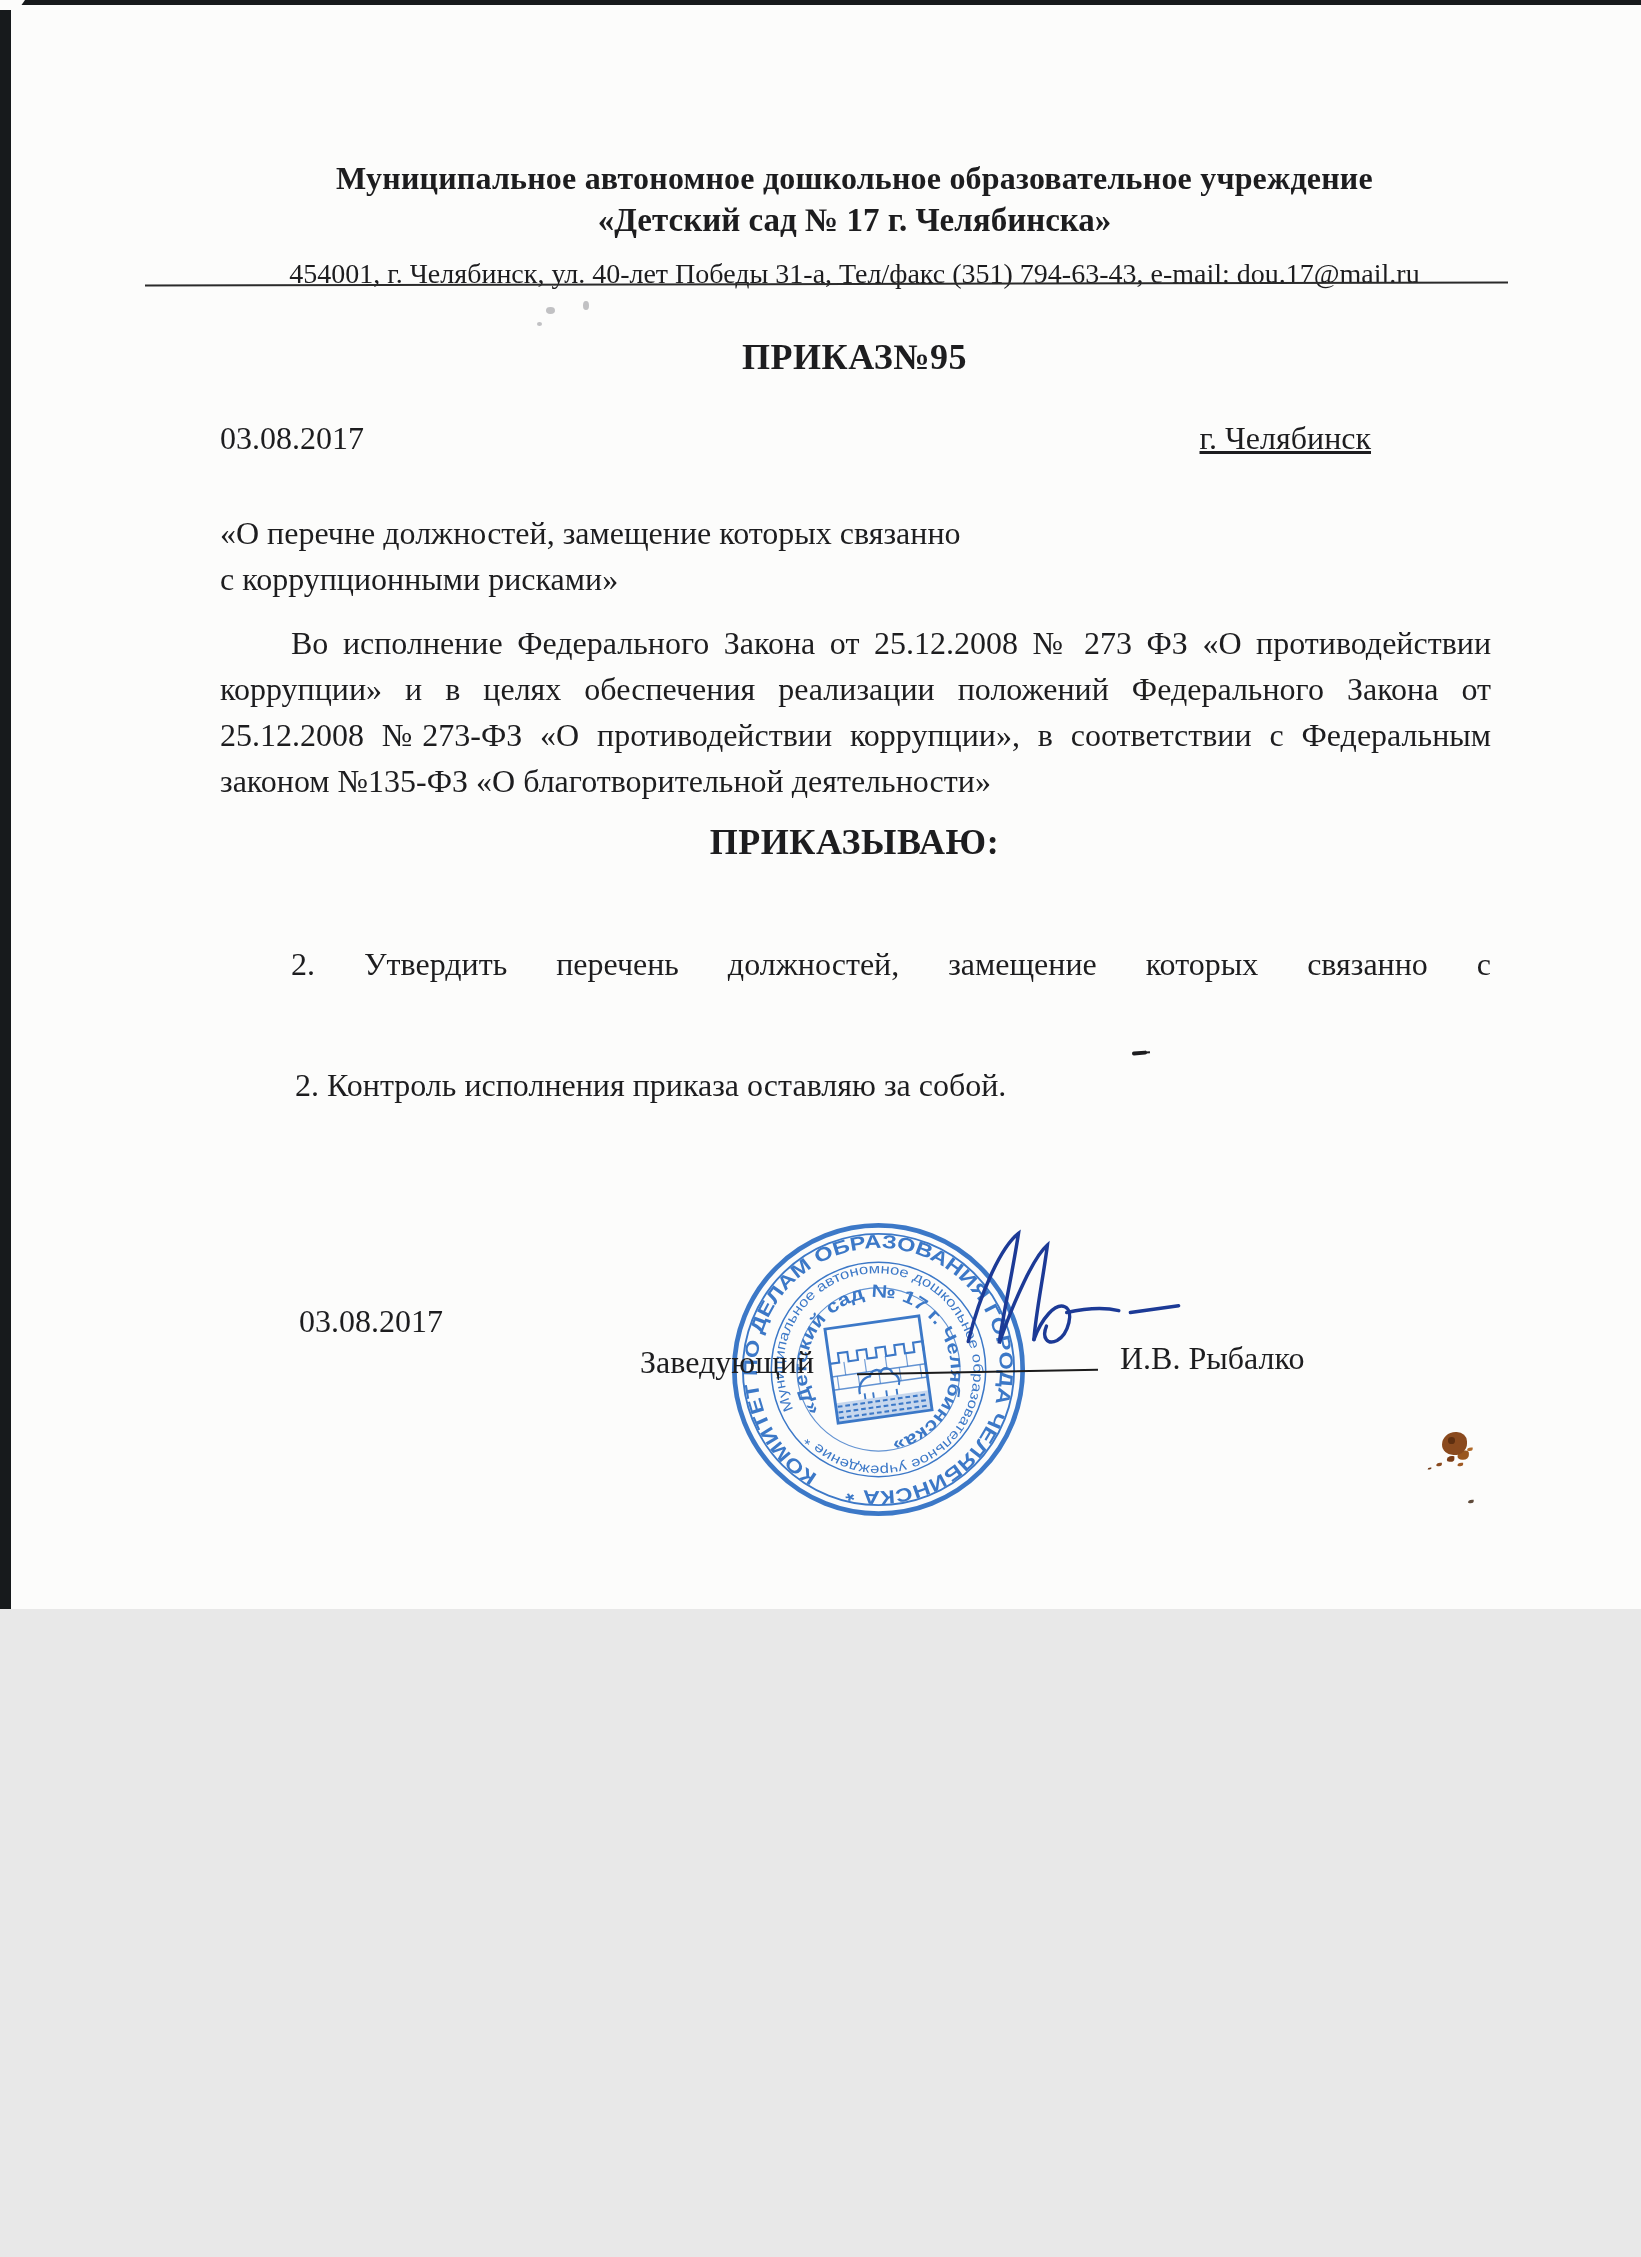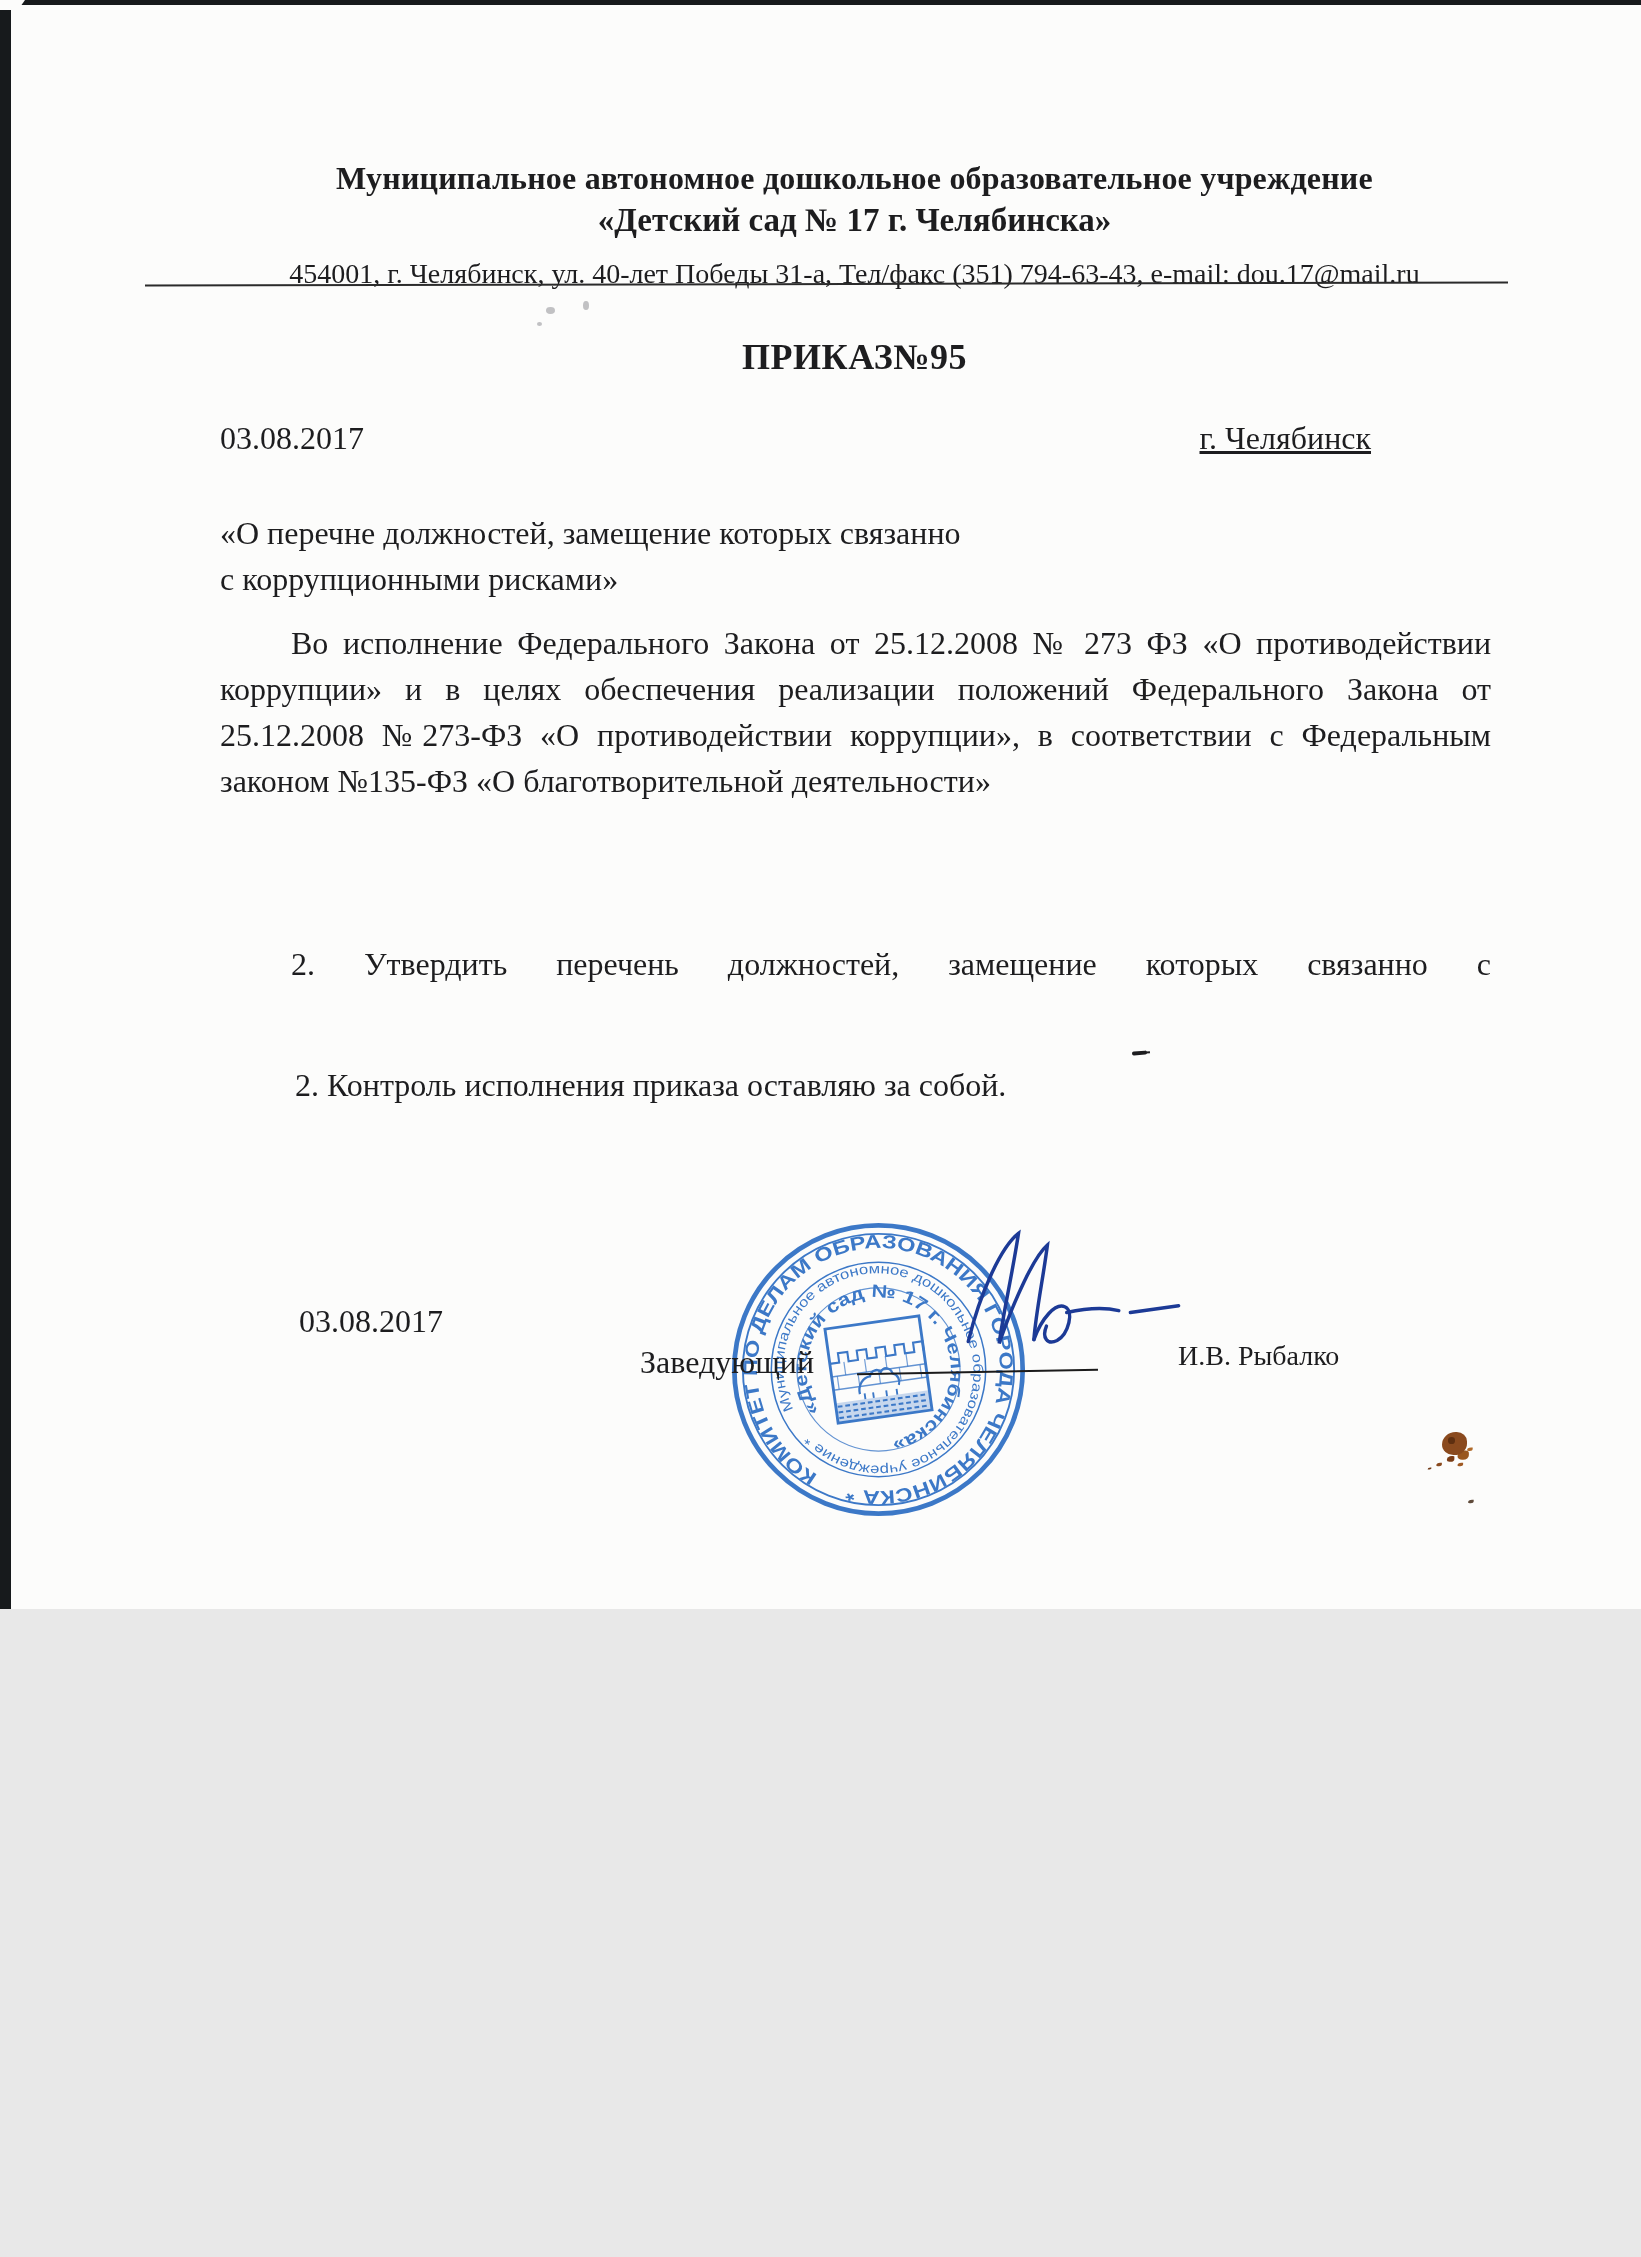--- a/index.html
+++ b/index.html
@@ -39,21 +39,21 @@
   .item1-l2{top:1006px;}
   .item2{top:1065px;text-indent:75px;}
 
   .dash-artifact{position:absolute;left:1132px;top:1051px;width:15.4px;height:3.9px;background:#1d1d1f;border-radius:1.9px;transform:rotate(-4deg);}
   .dash-artifact::after{content:"";position:absolute;left:13.5px;top:1px;width:4.8px;height:1.9px;background:#1d1d1f;}
 
   
   .sig-date{position:absolute;left:299px;top:1303px;font-size:32px;}
   .sig-role{position:absolute;left:640px;top:1344px;font-size:32px;z-index:3;}
   .sig-line{position:absolute;left:857px;top:1371px;width:241px;height:1.9px;background:#1b1b1b;transform:rotate(-1.1deg);z-index:3;}
-  .sig-name{position:absolute;left:1178px;top:1340px;font-size:28px;z-index:3;}
+  .sig-name{position:absolute;left:1120px;top:1340px;font-size:32px;z-index:3;}
   .stamp-wrap{position:absolute;left:722px;top:1213px;width:313px;height:313px;z-index:2;opacity:.93;}
   .sig-ink{position:absolute;left:941px;top:1218px;width:290px;height:164px;z-index:4;}
 
   .stamp-outer-text{font-family:"Liberation Sans","DejaVu Sans",sans-serif;font-weight:bold;font-size:20px;fill:#2e6fc4;}
   .stamp-mid-text{font-family:"Liberation Sans","DejaVu Sans",sans-serif;font-size:14.5px;fill:#2e6fc4;}
   .stamp-bold-text{font-family:"Liberation Sans","DejaVu Sans",sans-serif;font-weight:bold;font-size:19px;fill:#2e6fc4;}
 
   
   .stain{position:absolute;left:1442px;top:1432px;width:25px;height:23px;background:#8a4a1e;border-radius:60% 45% 55% 50%;
     box-shadow:8.7px 11.6px 0 -6.8px #99571f, -3.9px 15.4px 0 -8.7px #7a3c16, -15.4px 21px 0 -9.7px #8a4a1e,
@@ -94,20 +94,21 @@
     <span class="city">г. Челябинск</span>
   </div>
 
   <div class="subject">
     <div>«О перечне должностей, замещение которых связанно</div>
     <div>с коррупционными рисками»</div>
   </div>
 
   <p class="preamble">Во исполнение Федерального Закона от 25.12.2008 № 273 ФЗ «О противодействии коррупции» и в целях обеспечения реализации положений Федерального Закона от 25.12.2008 №273-ФЗ «О противодействии коррупции», в соответствии с Федеральным законом №135-ФЗ «О благотворительной деятельности»</p>
 
+  <div class="order-heading">ПРИКАЗЫВАЮ:</div>
 
   <div class="item-line item1-l1">2. Утвердить перечень должностей, замещение которых связанно с</div>
   <div class="item-line item2">2. Контроль исполнения приказа оставляю за собой.</div>
 
   <div class="dash-artifact"></div>
 
   <div class="sig-date">03.08.2017</div>
 
   <div class="stamp-wrap">
     <svg viewBox="0 0 330 330" width="313" height="313">

